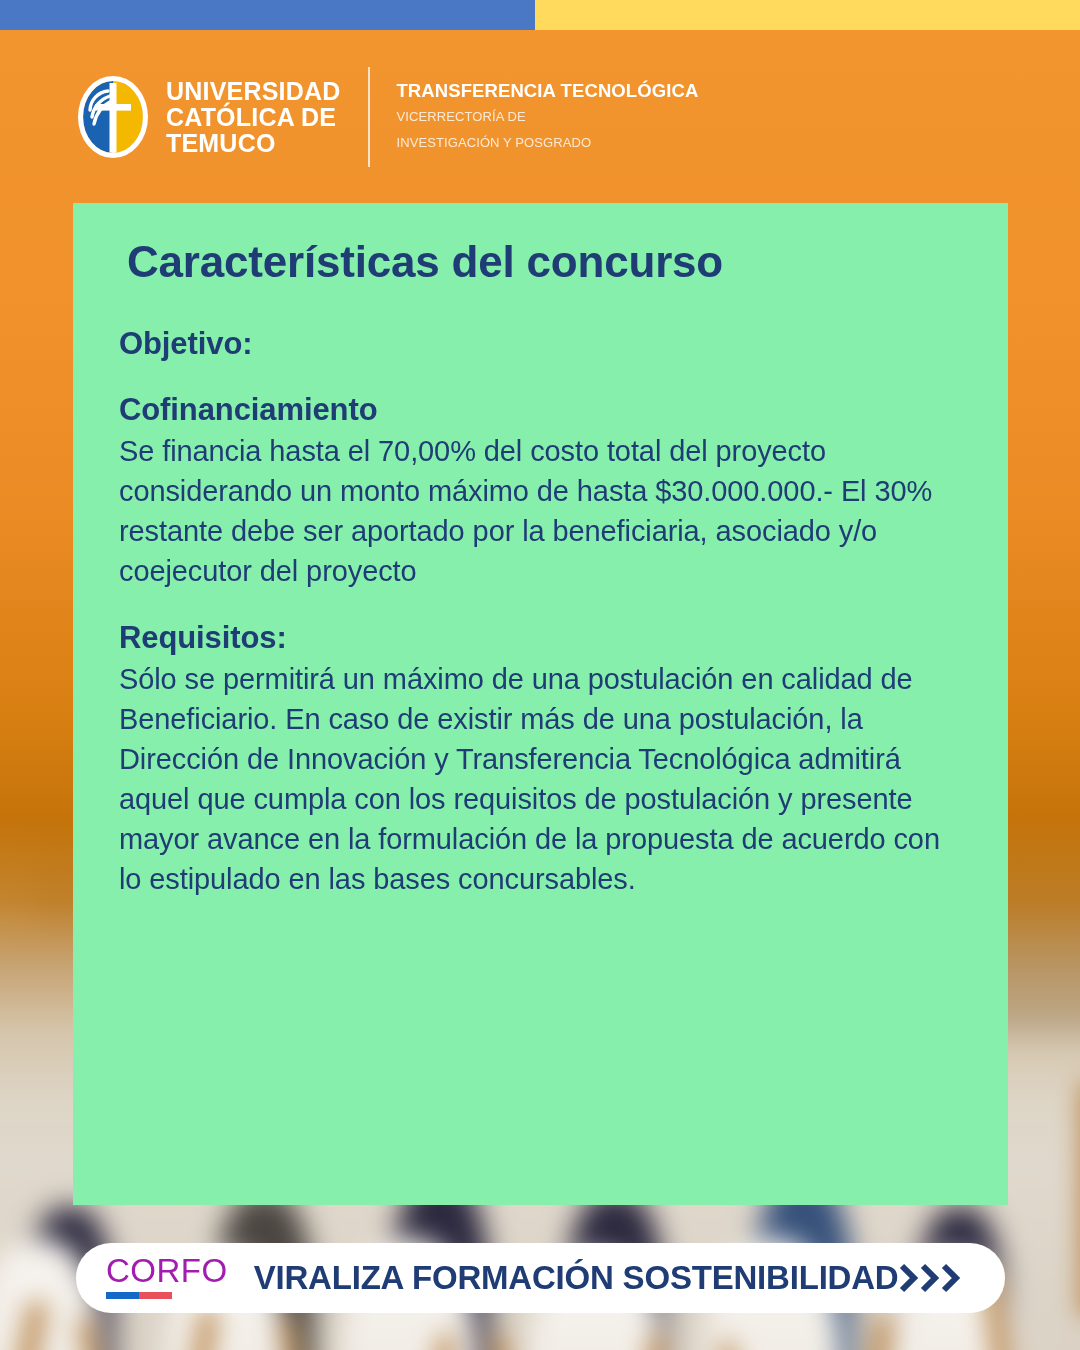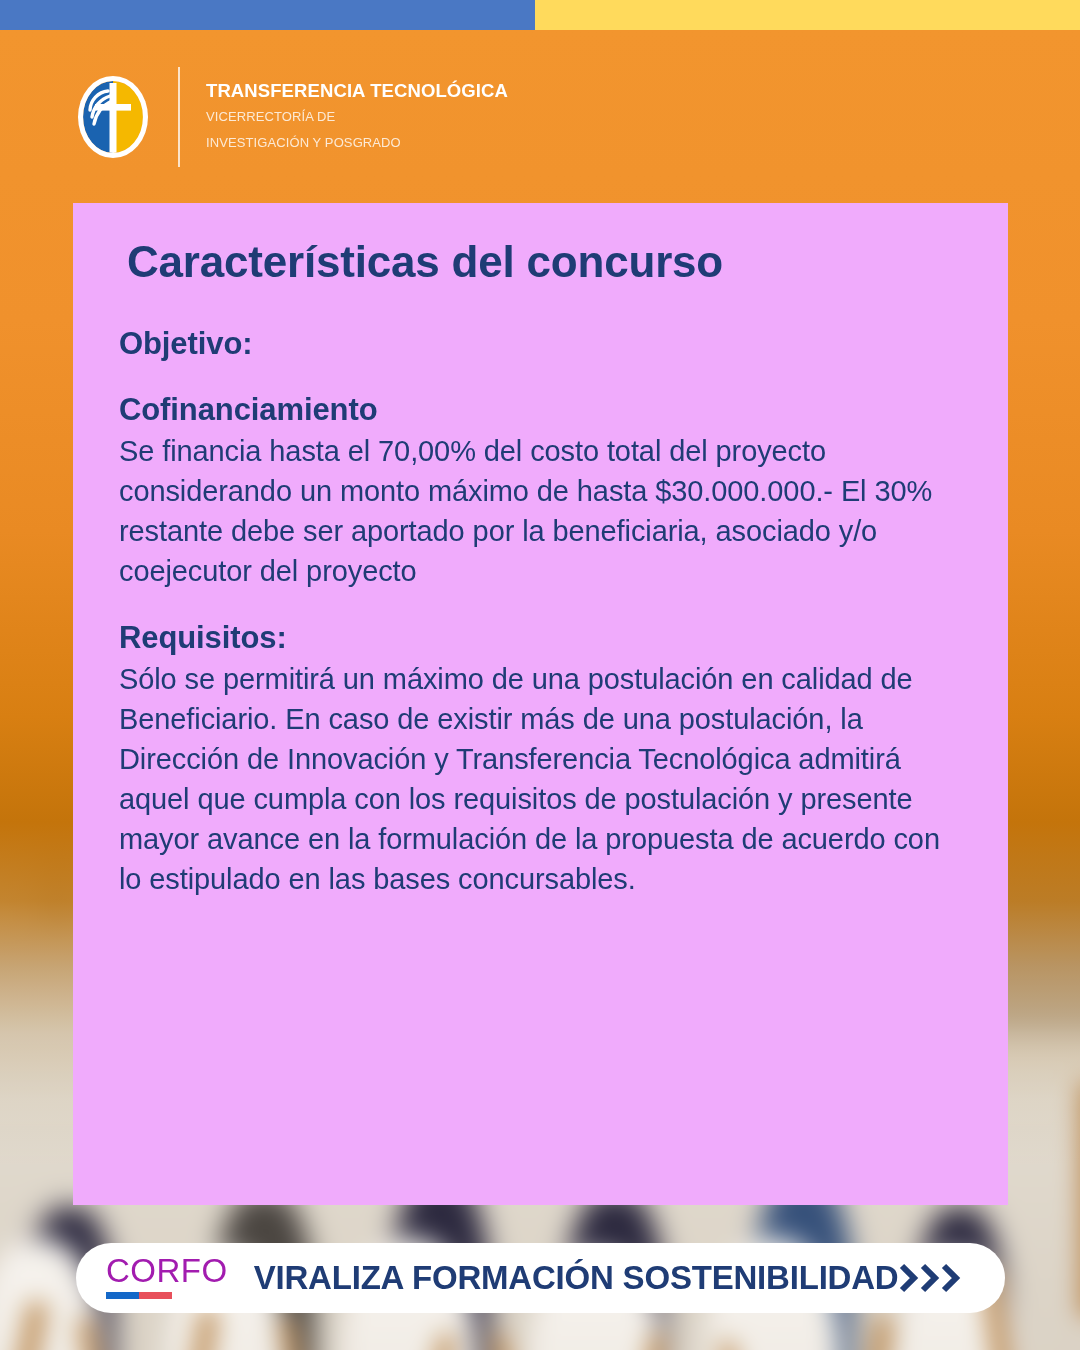--- a/index.html
+++ b/index.html
@@ -218,21 +218,21 @@
     white-space: nowrap;
   }
 
   
   .card {
     position: absolute;
     left: 73px;
     top: 203px;
     width: 935px;
     height: 1002px;
-    background: #f0abfc;
+    background: #86efac;
     z-index: 5;
     box-sizing: border-box;
     padding: 34px 46px 0 46px;
   }
   .card-title {
     color: #1f3c75;
     font-size: 44px;
     font-weight: 700;
     letter-spacing: -0.2px;
     margin: 0 0 38px 8px;
@@ -378,20 +378,25 @@
             <path d="M16 43 A 26 26 0 0 1 34 22"></path>
             <path d="M18 50 A 32 32 0 0 1 36 27"></path>
           </g>
 
           <rect x="33.5" y="9" width="7" height="70" fill="#ffffff"></rect>
           <rect x="19" y="30" width="36" height="6.6" fill="#ffffff"></rect>
         </g>
         <ellipse cx="37" cy="43" rx="31.5" ry="37.5" fill="none" stroke="#ffffff" stroke-width="3.2"></ellipse>
       </svg>
 
+      <div class="uct-name">
+        <div>UNIVERSIDAD</div>
+        <div>CATÓLICA DE</div>
+        <div>TEMUCO</div>
+      </div>
 
       <div class="divider-rule"></div>
 
       <div class="dept">
         <div class="strong">TRANSFERENCIA TECNOLÓGICA</div>
         <div class="light">VICERRECTORÍA DE</div>
         <div class="light">INVESTIGACIÓN Y POSGRADO</div>
       </div>
 
     </div>

